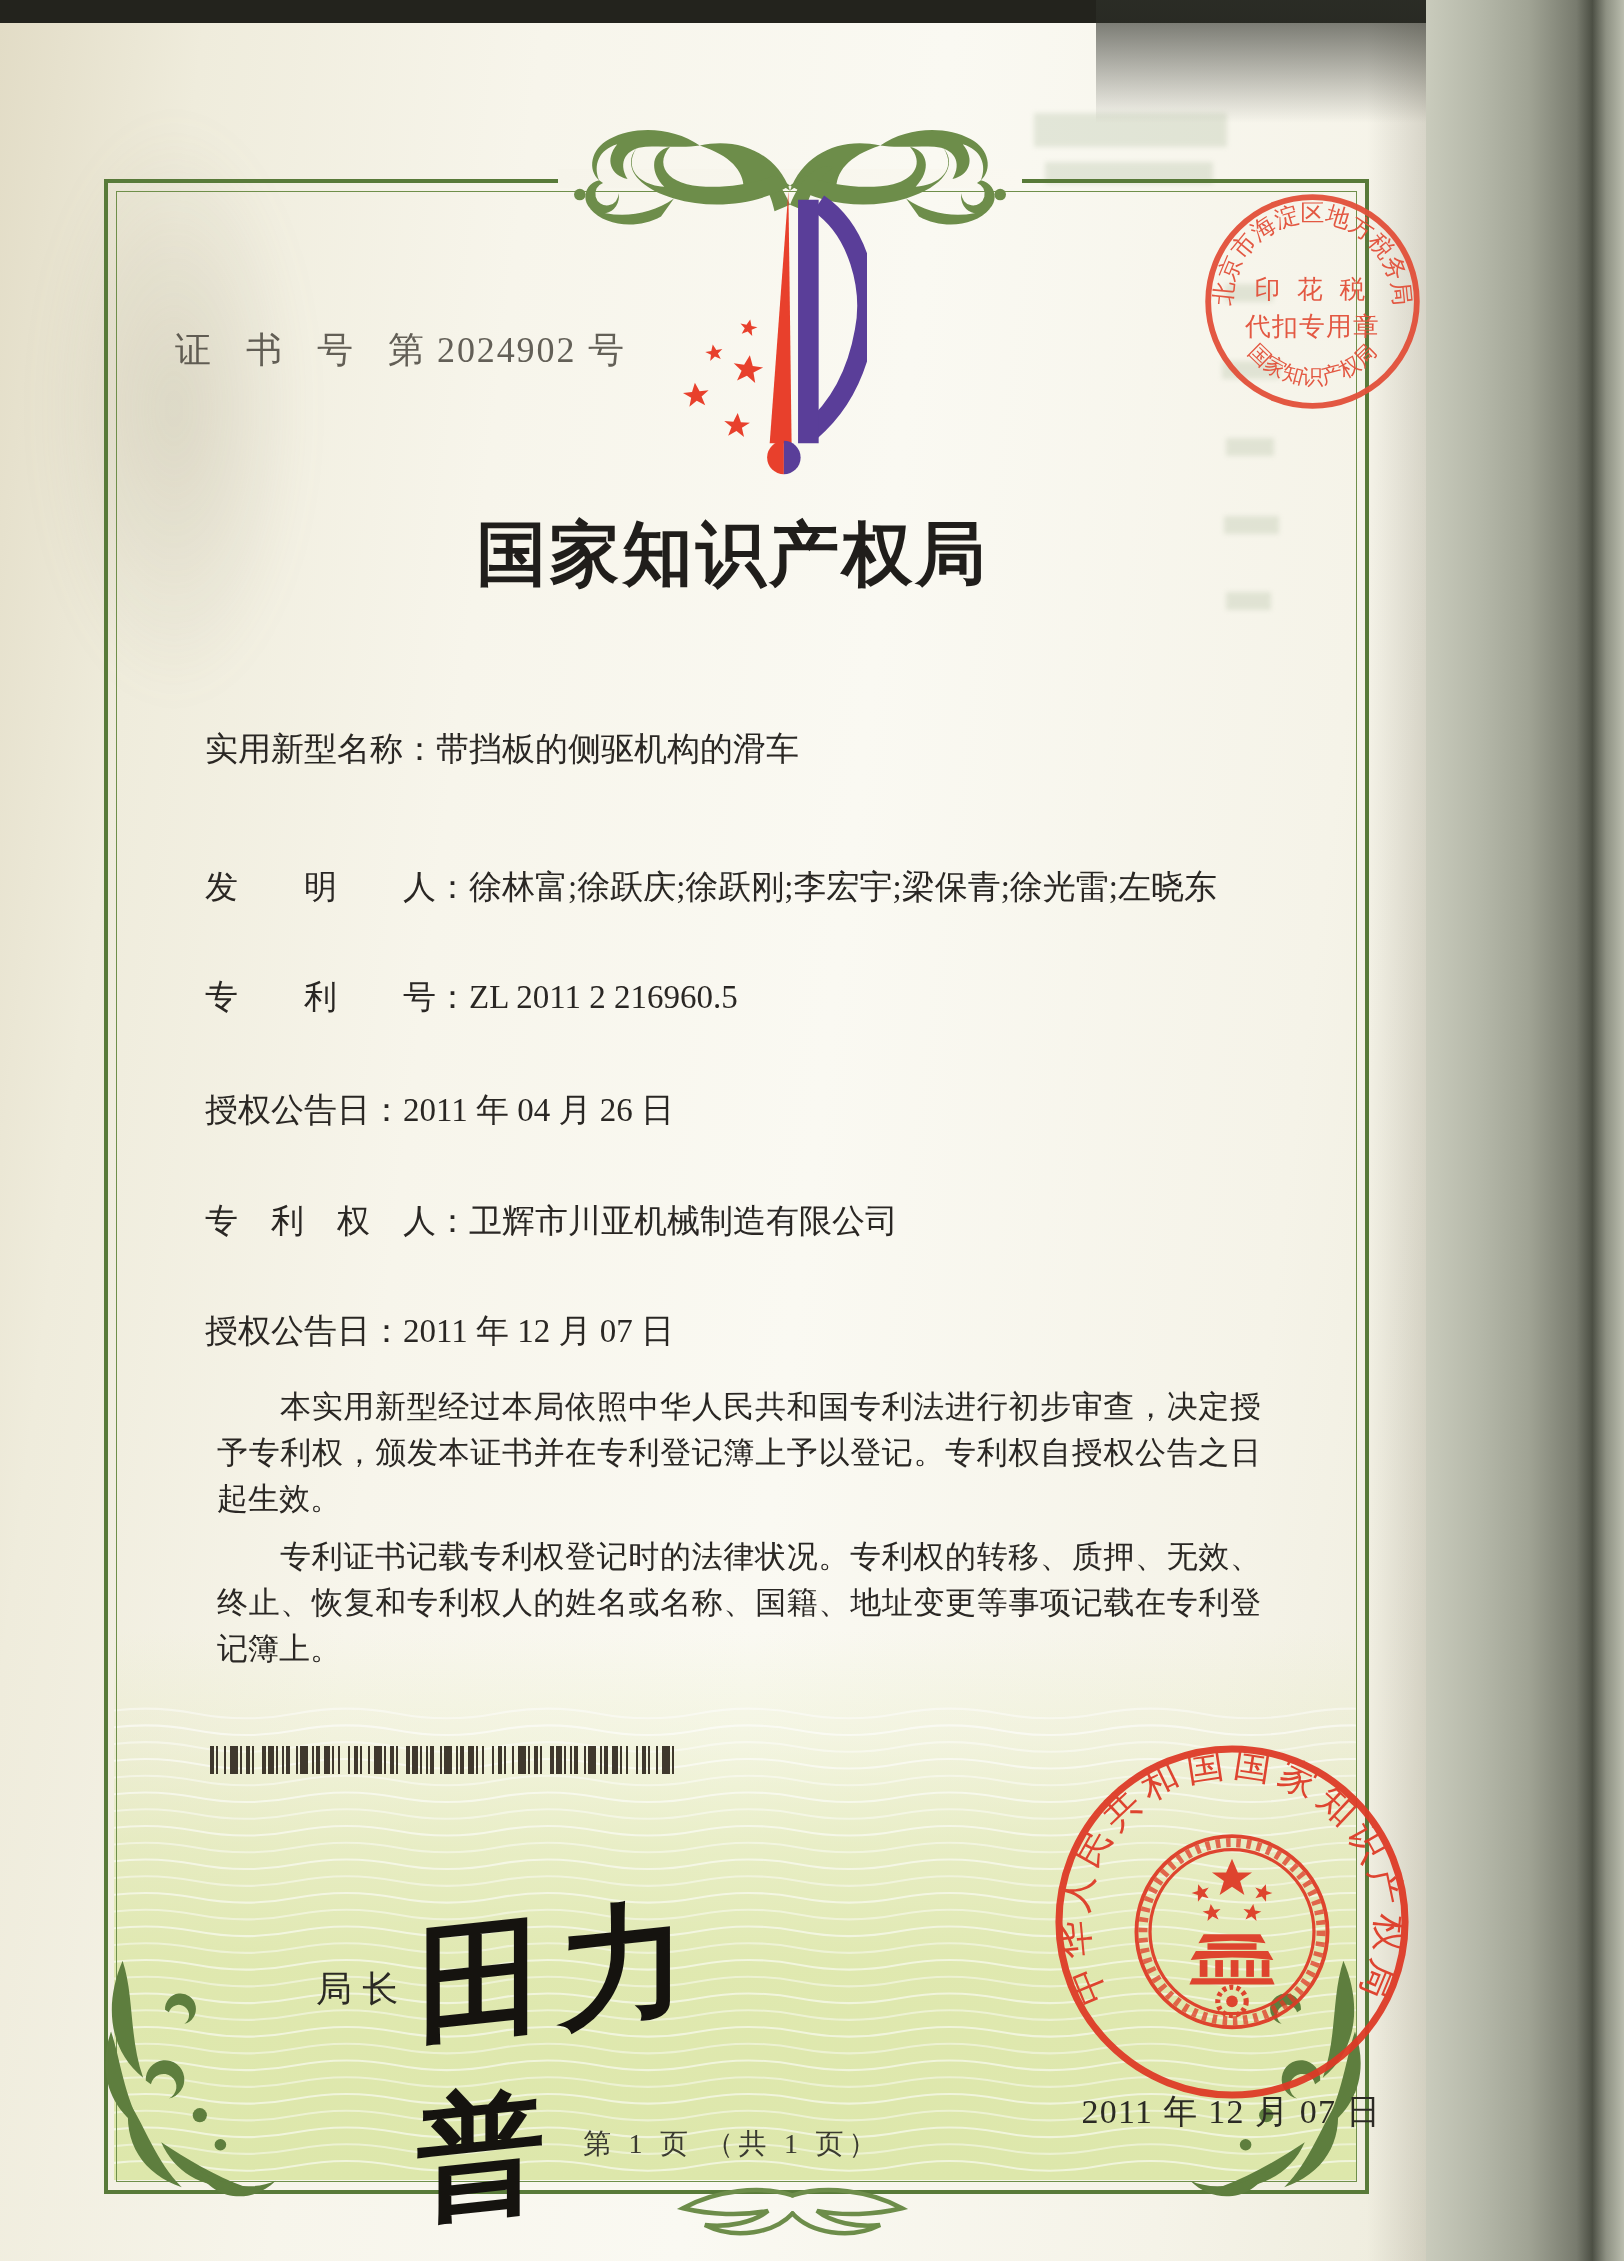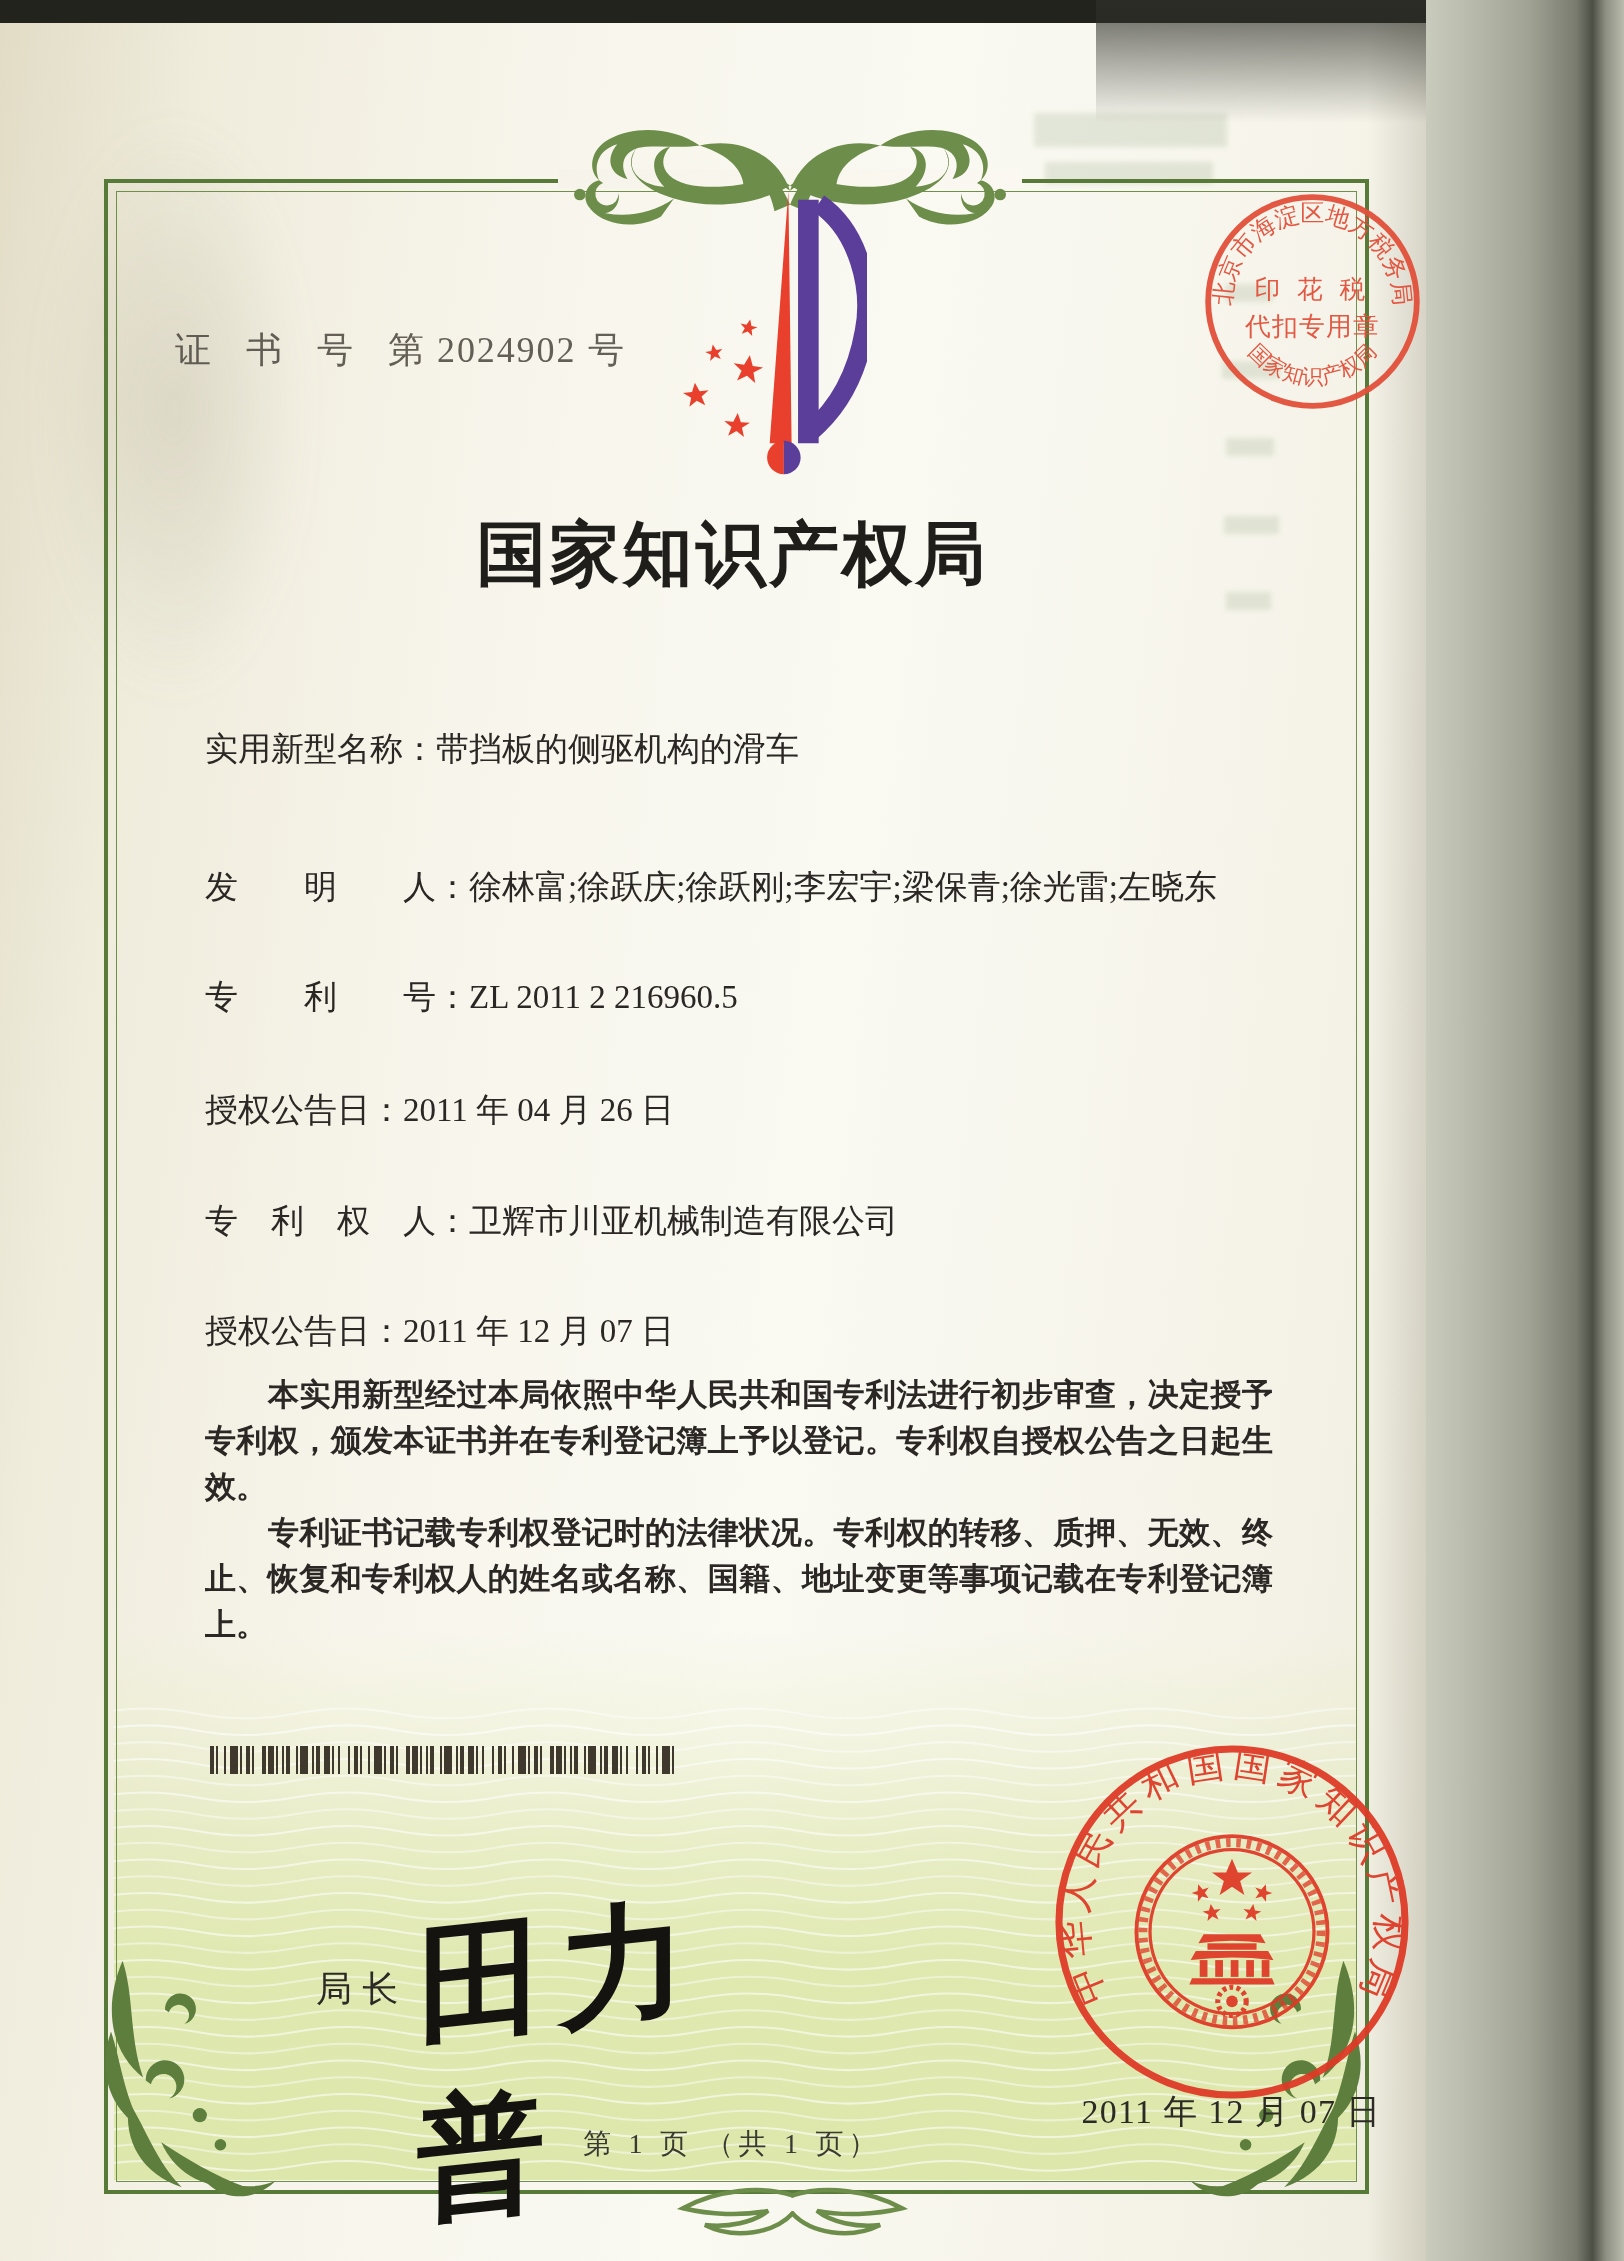--- a/index.html
+++ b/index.html
@@ -35,21 +35,21 @@
   
   .cert-no{left:175px;top:326px;font-size:36px;color:#4a463e;opacity:.85;z-index:6;white-space:nowrap;}
   .cert-no .pre{letter-spacing:13px;}
   .cert-no .num{letter-spacing:1.9px;}
   .cert-no .suf{margin-left:11.6px;}
   .page-title{left:104px;top:508px;width:1257px;text-align:center;font-size:70px;font-weight:bold;
     letter-spacing:3.2px;color:#201e1b;z-index:6;}
   .field{left:205px;width:1096px;font-size:33px;color:#2a2724;z-index:6;white-space:nowrap;}
   .paras{left:205px;top:1372px;width:1068px;font-size:31px;line-height:46px;color:#2a2724;
     text-align:justify;z-index:6;}
-  .paras p{margin:0;text-indent:63px;font-weight:bold;}
+  .paras p{margin:12px;text-indent:63px;}
   .director{left:316px;top:1965px;font-size:36px;letter-spacing:10.3px;color:#2b2a24;z-index:6;}
   .signature{left:416px;top:1881px;width:400px;font-size:129px;font-weight:bold;color:#15130f;
     transform:rotate(-6deg) skewX(-6deg);letter-spacing:14px;z-index:6;
     font-family:"DejaVu Sans","Liberation Sans",sans-serif;}
   .seal-date{left:1064px;top:2089px;width:335px;text-align:center;font-size:34px;letter-spacing:1.3px;
     color:#2b2a24;z-index:6;white-space:nowrap;}
   .page-footer{left:104px;top:2125px;width:1257px;text-align:center;font-size:28px;letter-spacing:5.2px;
     color:#3a3a30;z-index:6;}
   
   .logo{left:635px;top:184px;width:232px;height:297px;z-index:6;}

